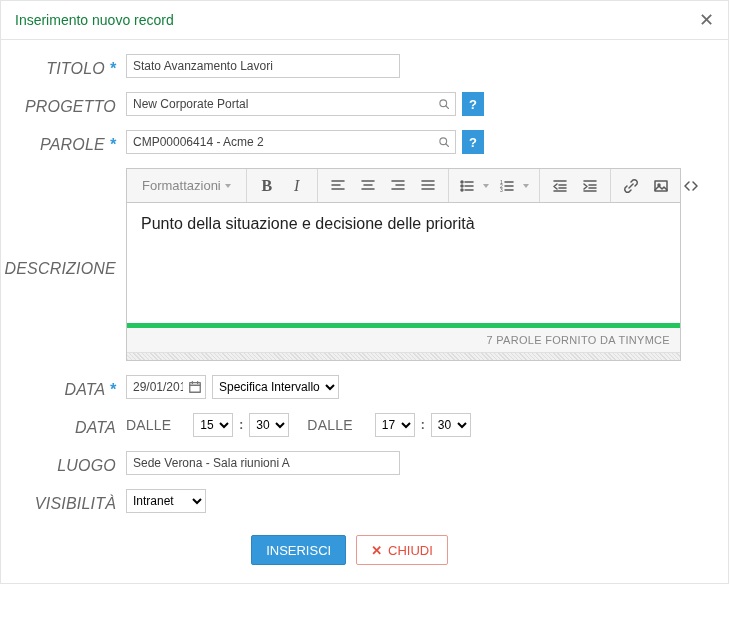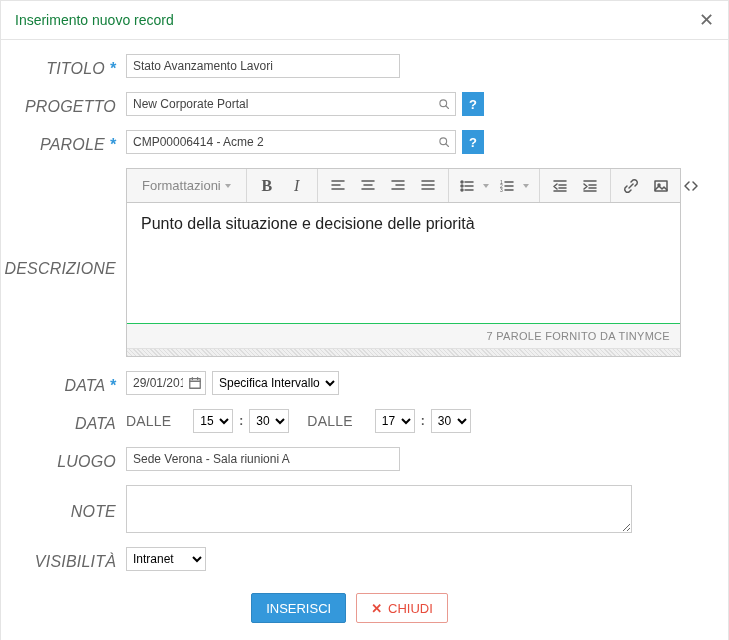--- a/index.html
+++ b/index.html
@@ -194,21 +194,21 @@
     min-height: 120px;
     font-size: 16px;
     color: #222;
     font-family: sans-serif;
   }
   .editor-footer {
     display: flex;
     justify-content: flex-end;
     align-items: center;
     padding: 6px 10px;
-    border-top: 1px solid #22c55e;
+    border-top: 5px solid #22c55e;
     background: #f6f6f6;
     font-size: 11px;
     color: #888;
     letter-spacing: 0.3px;
   }
   .resize-handle {
     height: 8px;
     background:
       repeating-linear-gradient(45deg, #ddd 0 1px, transparent 1px 3px),
       #f0f0f0;
@@ -483,26 +483,20 @@
       </div>
     </div>
 
     <div class="row align-center">
       <div class="label-col">LUOGO</div>
       <div class="field-col">
         <input type="text" class="w-lg" value="Sede Verona - Sala riunioni A" style="">
       </div>
     </div>
 
-    <div class="row">
-      <div class="label-col" style="padding-top:18px">NOTE</div>
-      <div class="field-col">
-        <textarea style="width: 506px; height: 48px;"></textarea>
-      </div>
-    </div>
 
     <div class="row align-center">
       <div class="label-col">VISIBILITÀ</div>
       <div class="field-col">
         <select style="width:80px">
           <option>Intranet</option>
         </select>
       </div>
     </div>
 

